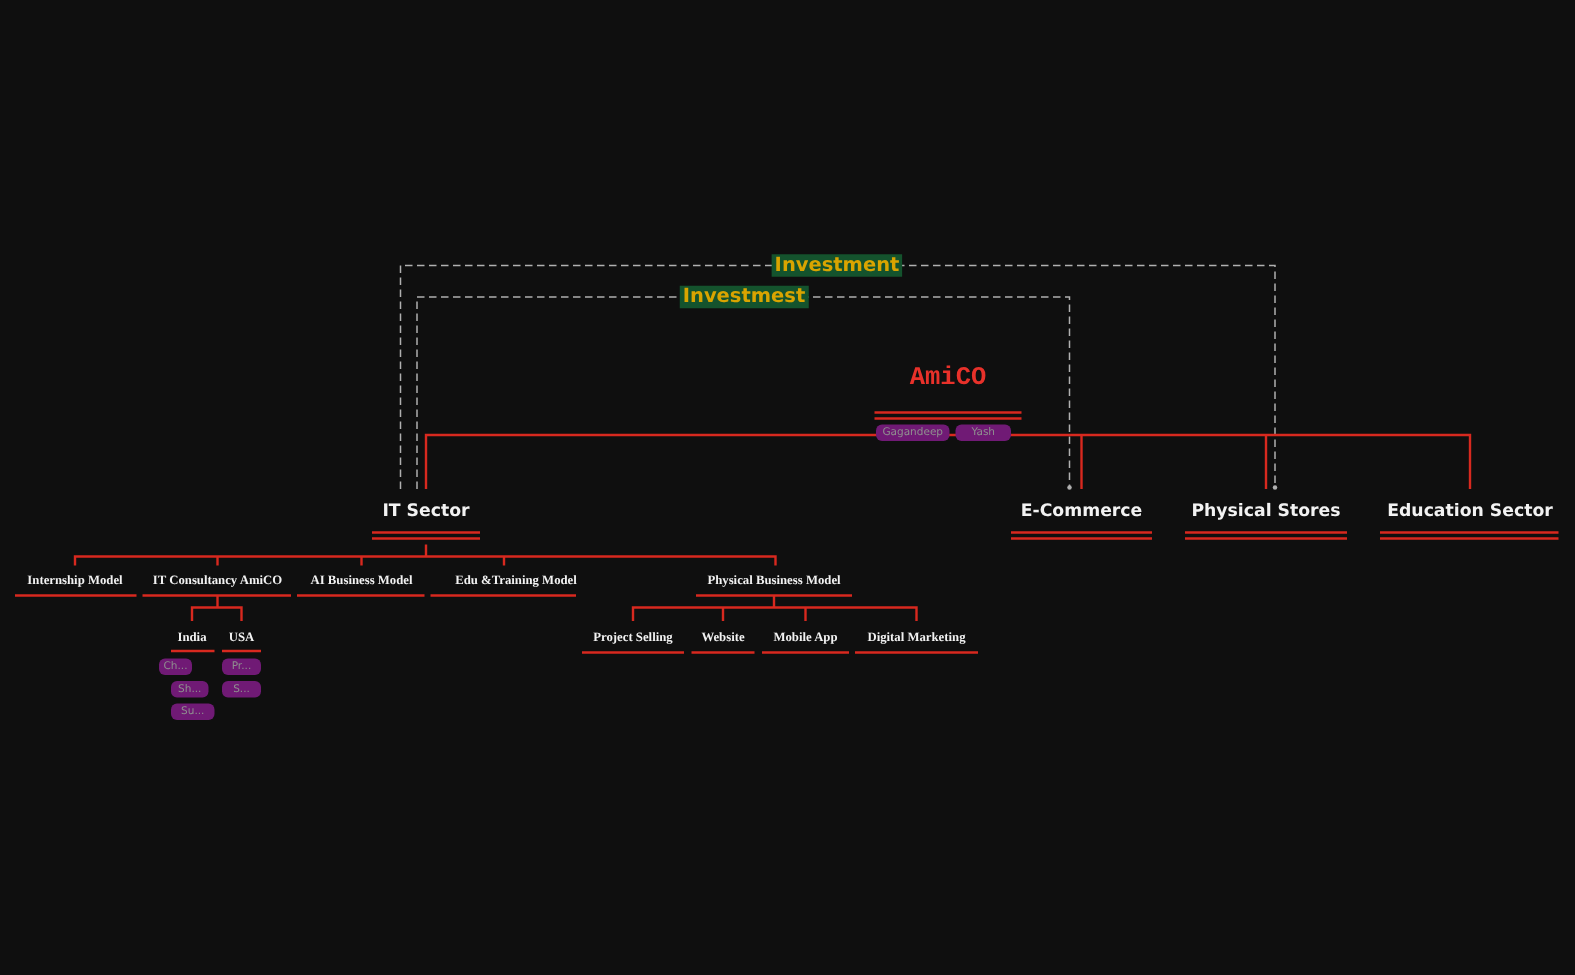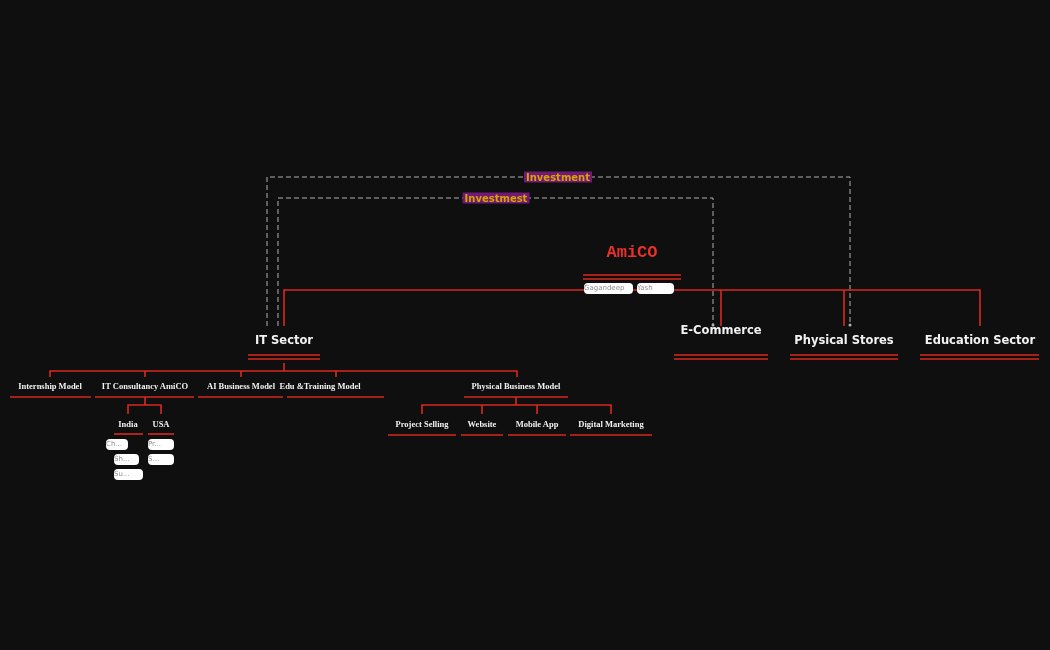--- a/index.html
+++ b/index.html
@@ -3,22 +3,22 @@
 <meta charset="utf-8">
 <style>
   html, body { margin:0; padding:0; }
   body { width:1050px; height:650px; background:#0f0f0f; position:relative; overflow:hidden;
          font-family:"DejaVu Sans", sans-serif; }
   svg.lines { position:absolute; left:0; top:0; width:1050px; height:650px; }
   .node { position:absolute; color:#f2f2f2; font-weight:bold; white-space:nowrap; text-align:center; transform:translateX(-50%); }
   .node.l1 { font-size:11.5px; }
   .node.l2 { font-size:8.5px;font-family:Liberation Serif, serif; }
   .node.root { color:#e8312a; font-size:17px;font-family:Liberation Mono, monospace; }
-  .edge-label { position:absolute; color:#d9a400; font-size:10px; font-weight:bold; transform:translate(-50%,-50%); background:#701a75; padding:0 2px; }
-  .tag { position:absolute; background:#ffffff; color:#8f8f8f; font-size:7px; border-radius:4px; height:11px; line-height:11px; text-align:left; overflow:hidden; }
+  .edge-label { position:absolute; color:#d9a400; font-size:13px; font-weight:bold; transform:translate(-50%,-50%); background:#14532d; padding:0 2px; }
+  .tag { position:absolute; background:#701a75; color:#8f8f8f; font-size:7px; border-radius:4px; height:11px; line-height:11px; text-align:center; overflow:hidden; }
 </style>
 </head>
 <body>
 
 <svg class="lines">
 
   <g stroke="#b0b0b0" stroke-width="1" stroke-dasharray="5,3" fill="none">
     <polyline points="267,326 267,177 850,177 850,326"></polyline>
     <polyline points="278,326 278,198 713,198 713,326"></polyline>
   </g>
@@ -73,28 +73,28 @@
 </svg>
 
 <div class="edge-label" style="left:558px;top:177px">Investment</div>
 <div class="edge-label" style="left:496px;top:198px">Investmest</div>
 
 <div class="node root" style="left:632px;top:243px">AmiCO</div>
 <div class="tag" style="left:584px;top:283px;width:49px">Gagandeep</div>
 <div class="tag" style="left:637px;top:283px;width:37px">Yash</div>
 
 <div class="node l1" style="left:284px;top:333px">IT Sector</div>
-<div class="node l1" style="left:721px;top:323px">E-Commerce</div>
+<div class="node l1" style="left:721px;top:333px">E-Commerce</div>
 <div class="node l1" style="left:844px;top:333px">Physical Stores</div>
 <div class="node l1" style="left:980px;top:333px">Education Sector</div>
 
 <div class="node l2" style="left:50px;top:381px">Internship Model</div>
 <div class="node l2" style="left:145px;top:381px">IT Consultancy AmiCO</div>
 <div class="node l2" style="left:241px;top:381px">AI Business Model</div>
-<div class="node l2" style="left:320px;top:381px">Edu &amp;Training Model</div>
+<div class="node l2" style="left:344px;top:381px">Edu &amp;Training Model</div>
 <div class="node l2" style="left:516px;top:381px">Physical Business Model</div>
 
 <div class="node l2" style="left:128px;top:419px">India</div>
 <div class="node l2" style="left:161px;top:419px">USA</div>
 <div class="tag" style="left:106px;top:439px;width:22px">Ch...</div>
 <div class="tag" style="left:114px;top:454px;width:25px">Sh...</div>
 <div class="tag" style="left:114px;top:469px;width:29px">Su...</div>
 <div class="tag" style="left:148px;top:439px;width:26px">Pr...</div>
 <div class="tag" style="left:148px;top:454px;width:26px">S...</div>
 

